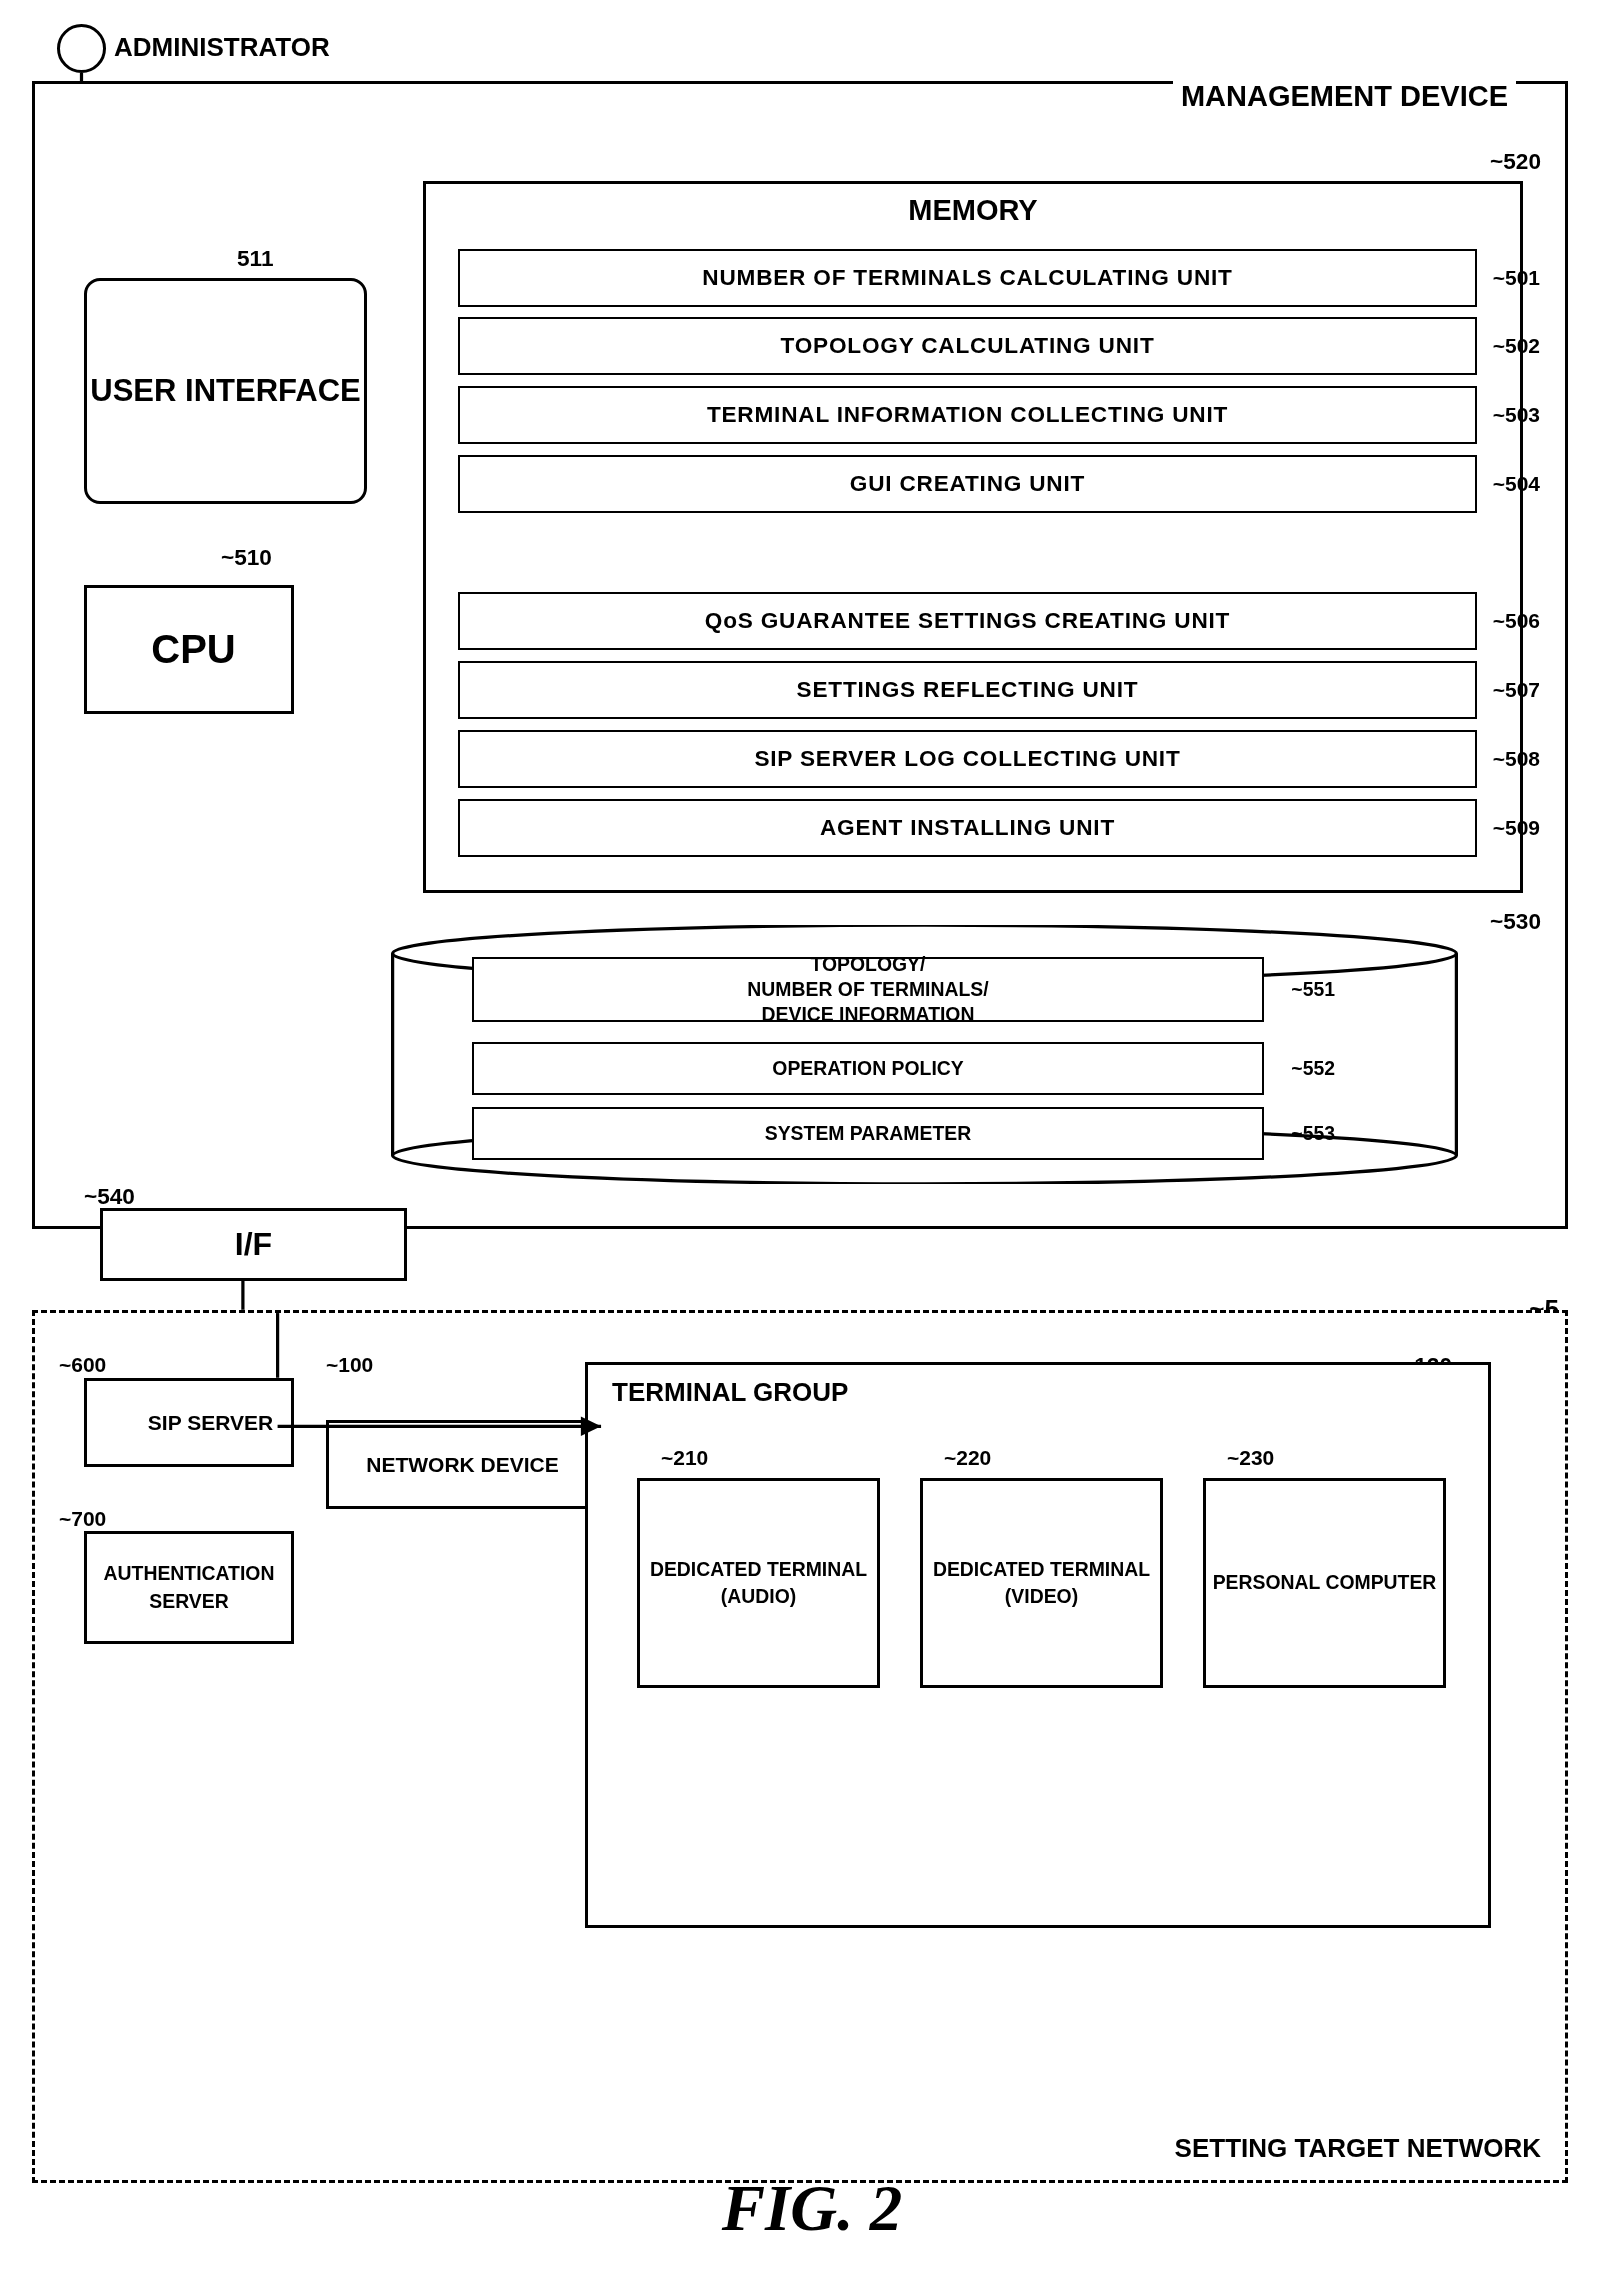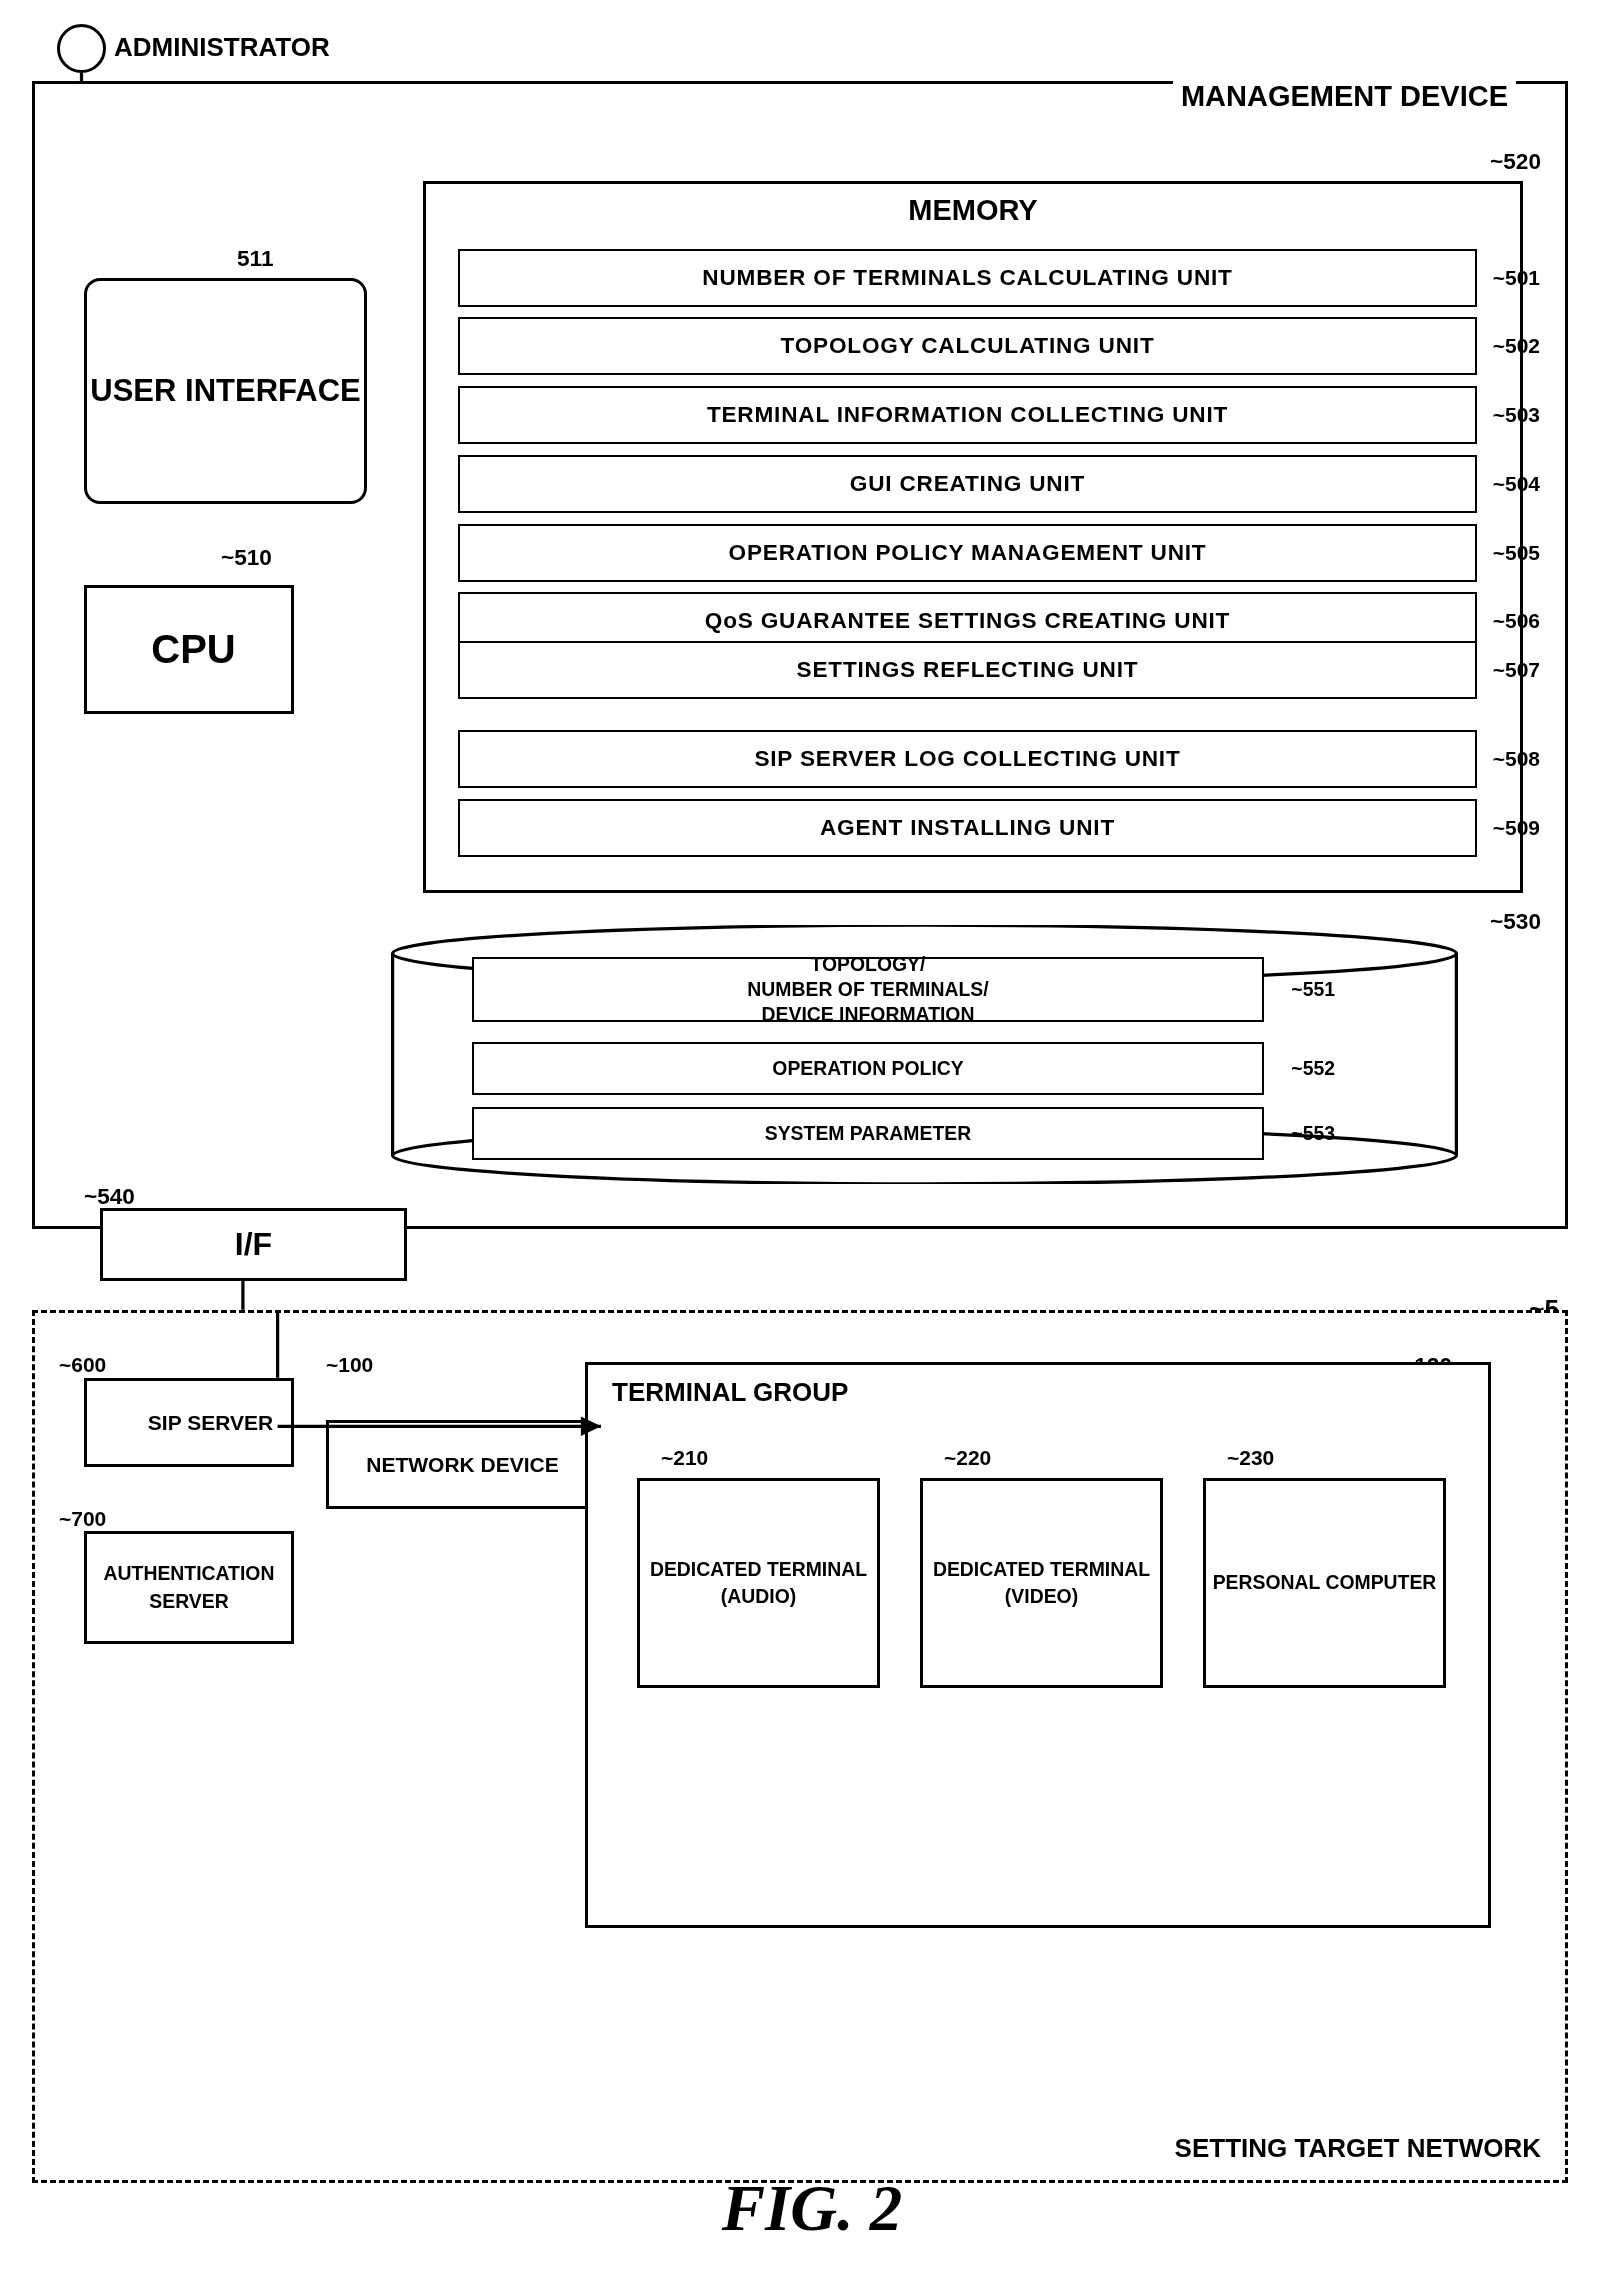--- a/index.html
+++ b/index.html
@@ -298,31 +298,27 @@
       <div class="unit-row" style="top:202px;">
         <span class="unit-row-label">TERMINAL INFORMATION COLLECTING UNIT</span>
         <span class="unit-ref">~503</span>
       </div>
 
       <div class="unit-row" style="top:271px;">
         <span class="unit-row-label">GUI CREATING UNIT</span>
         <span class="unit-ref">~504</span>
       </div>
 
-      <div class="unit-row" style="top:340px;">
-        <span class="unit-row-label">OPERATION POLICY MANAGEMENT UNIT</span>
-        <span class="unit-ref">~505</span>
-      </div>
 
       <div class="unit-row" style="top:408px;">
         <span class="unit-row-label">QoS GUARANTEE SETTINGS CREATING UNIT</span>
         <span class="unit-ref">~506</span>
       </div>
 
-      <div class="unit-row" style="top:457px;">
+      <div class="unit-row" style="top:477px;">
         <span class="unit-row-label">SETTINGS REFLECTING UNIT</span>
         <span class="unit-ref">~507</span>
       </div>
 
       <div class="unit-row" style="top:546px;">
         <span class="unit-row-label">SIP SERVER LOG COLLECTING UNIT</span>
         <span class="unit-ref">~508</span>
       </div>
 
       <div class="unit-row" style="top:615px;">

